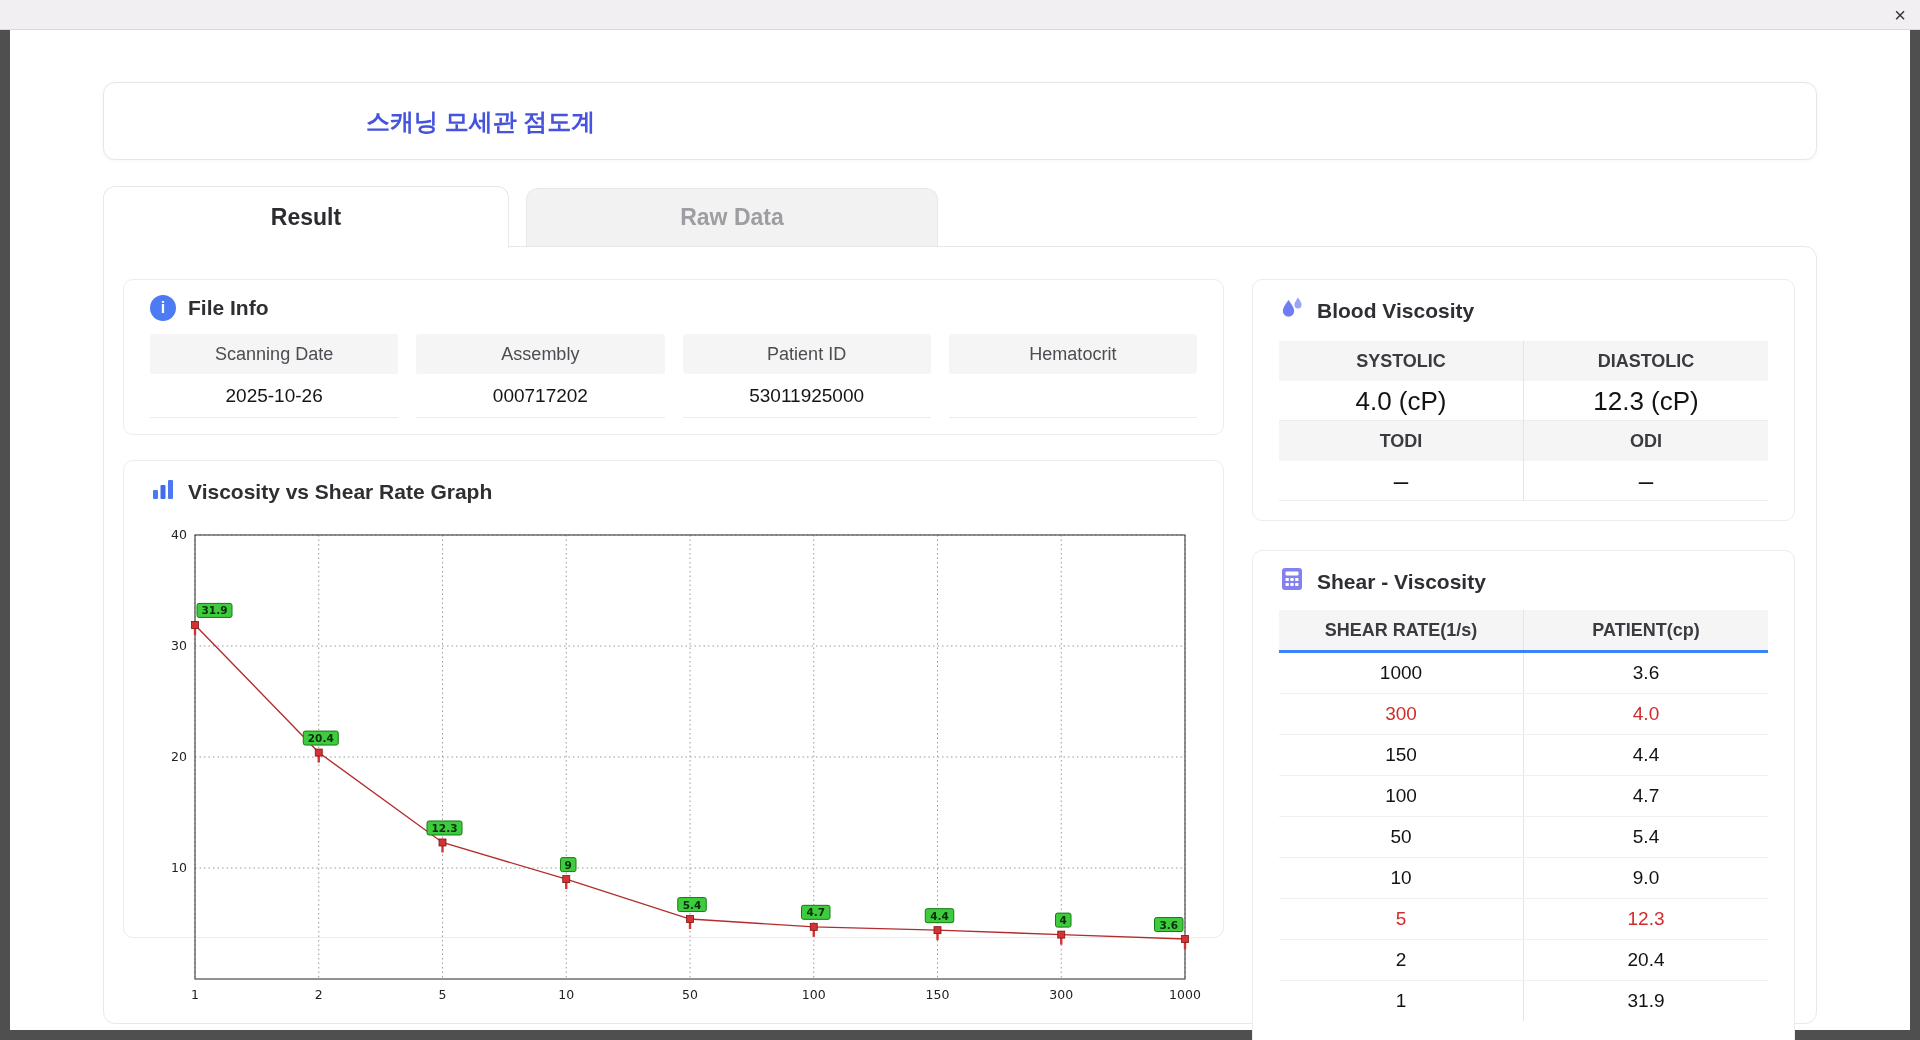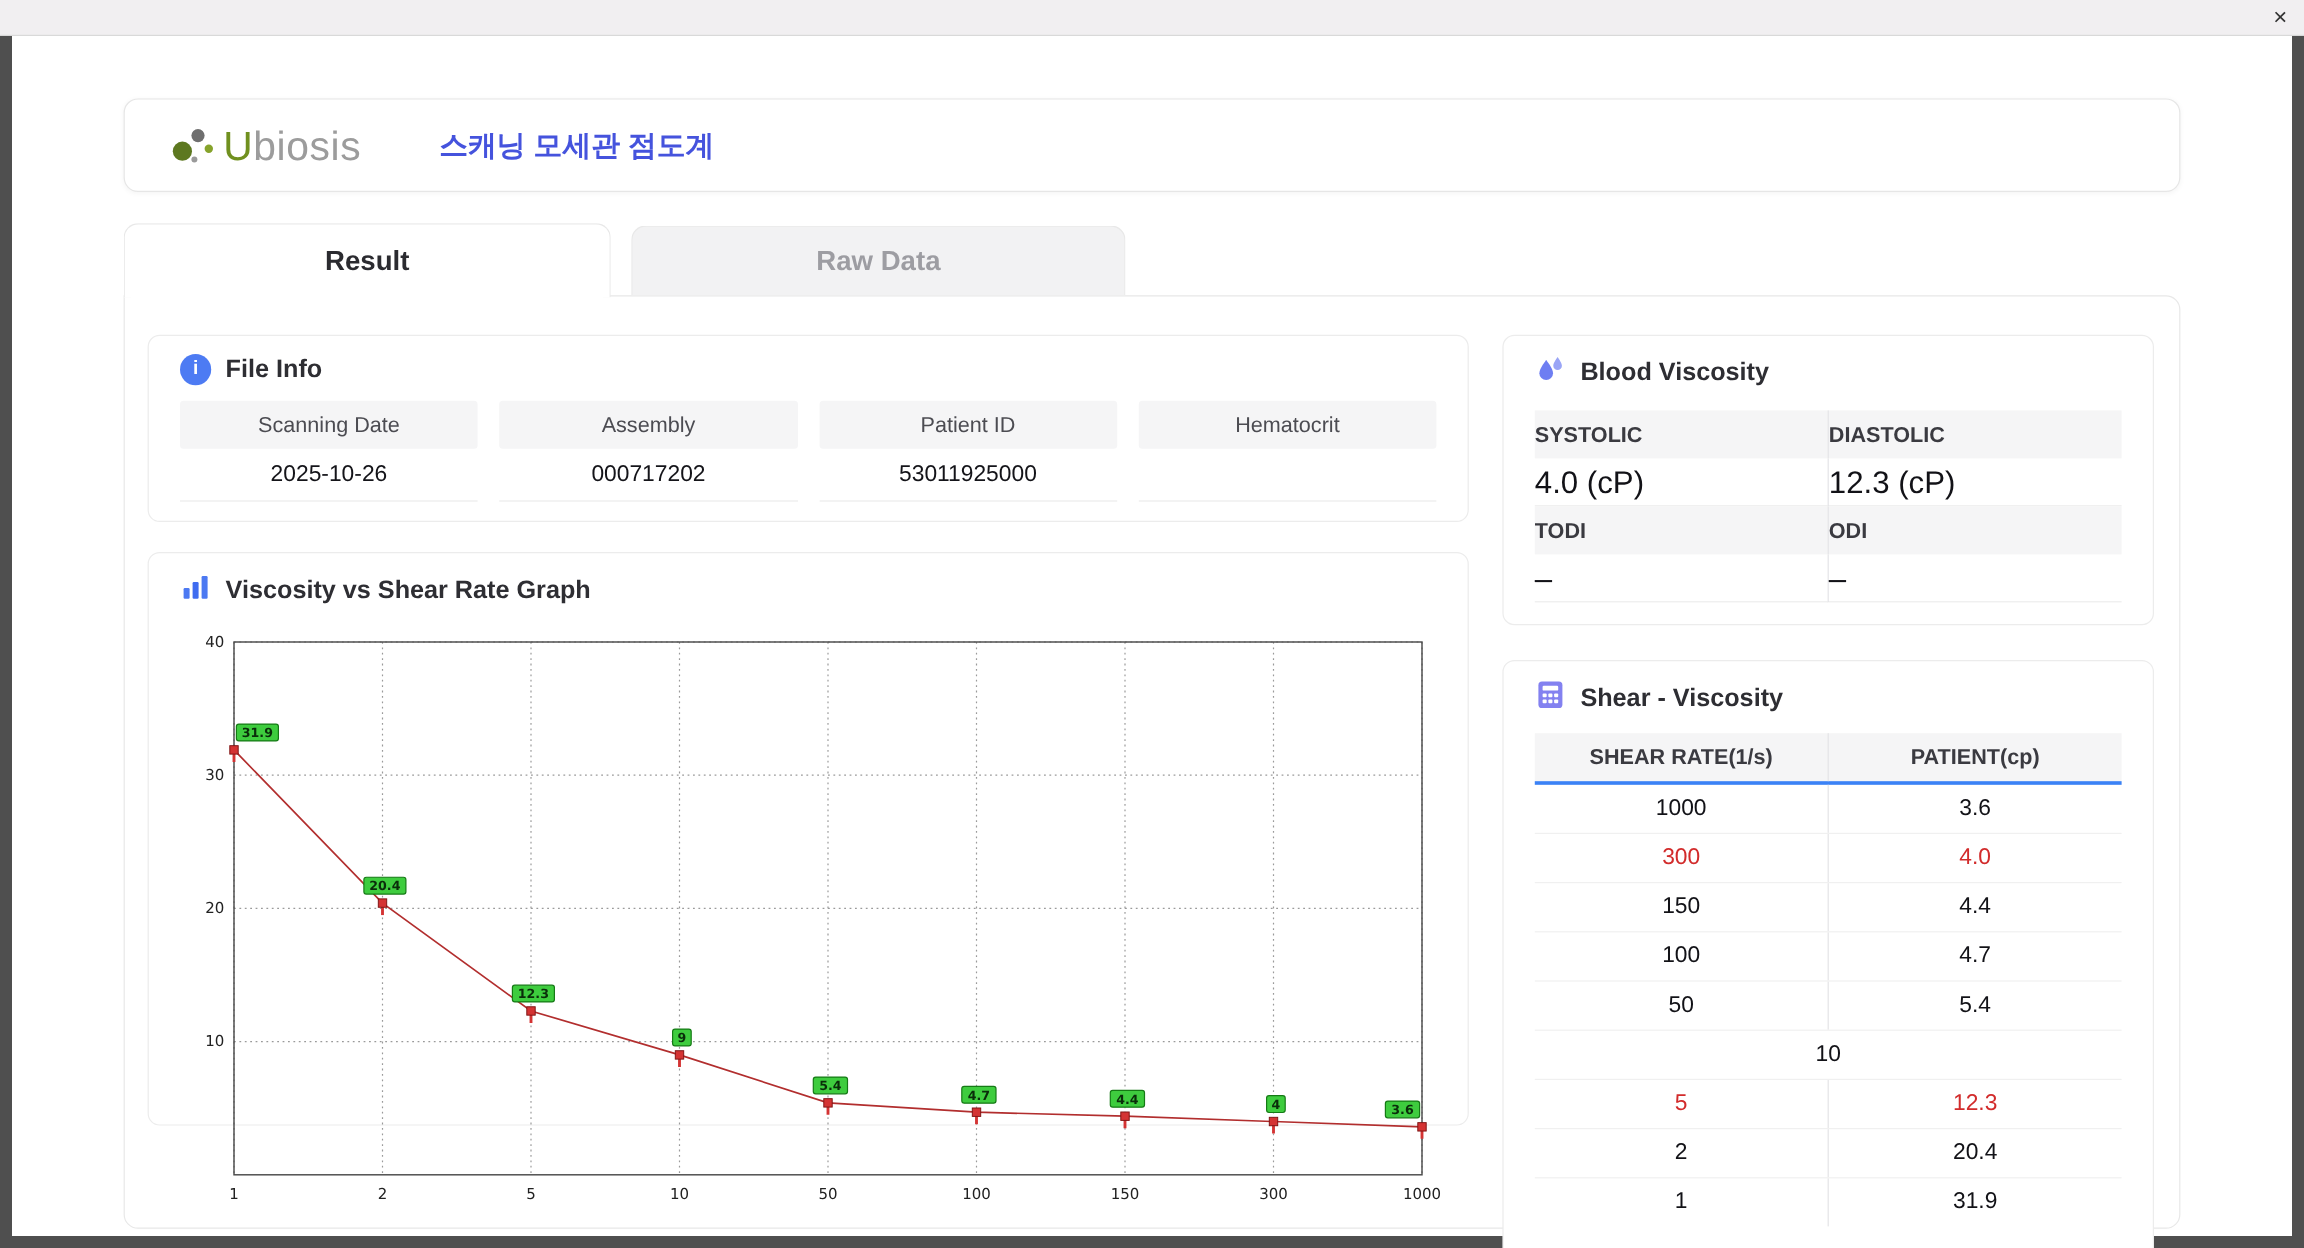--- a/index.html
+++ b/index.html
@@ -52,21 +52,21 @@
   .pborder{fill:none;stroke:#4a4a4a;stroke-width:1.2}
   .dline{fill:none;stroke:#b22e2e;stroke-width:1.4}
   .mark{fill:#d43333;stroke:#7e1414;stroke-width:.8}
   .stem{stroke:#d43333;stroke-width:2.4}
   .lbox{fill:#3ecc3e;stroke:#157a15;stroke-width:1}
   .ltxt{font-size:10.5px;font-weight:bold;fill:#0a2d0a;text-anchor:middle}
 
   
   .btable{margin:6px 26px 0}
   .brow{display:flex}
-  .bcell{flex:1;height:40px;line-height:40px}
+  .bcell{flex:1;text-align:center;height:40px;line-height:40px}
   .bcell + .bcell{border-left:1px solid #e4e4e7}
   .bhead .bcell{background:#f5f5f6;color:#3a3a40;font-size:18px;font-weight:600}
   .bval .bcell{font-size:26px;color:#121217;border-bottom:1px solid #ededed}
 
   
   .stable{margin:4px 26px 0}
   .srow{display:flex;border-bottom:1px solid #f0f0f0}
   .srow:last-child{border-bottom:none}
   .scell{flex:1;text-align:center;height:40px;line-height:40px;font-size:19px;color:#121217}
   .scell + .scell{border-left:1px solid #e4e4e7}
@@ -77,31 +77,20 @@
 </head>
 <body>
 
 <div class="topbar">
   <span class="close">×</span>
 </div>
 
 <div class="app">
 
   <div class="header-card">
-    <div class="logo">
-      <span>
-        <svg width="42" height="44" viewBox="0 0 42 44">
-          <circle cx="12" cy="28" r="8" fill="#5d7820"></circle>
-          <circle cx="25" cy="15" r="5.5" fill="#6f6f6f"></circle>
-          <circle cx="34" cy="26" r="3.5" fill="#86a32b"></circle>
-          <circle cx="22" cy="35" r="2.5" fill="#9a9a9a"></circle>
-        </svg>
-      </span>
-      <span class="logo-text"><span class="logo-u">U</span><span>biosis</span></span>
-    </div>
     <div class="app-title">스캐닝 모세관 점도계</div>
   </div>
 
   <div class="tab tab-result">Result</div>
   <div class="tab tab-raw">Raw Data</div>
 
   <div class="panel">
 
     <div class="card card-fileinfo">
       <div class="section-head">
@@ -277,20 +266,21 @@
         <div class="srow">
           <div class="scell">100</div>
           <div class="scell">4.7</div>
         </div>
         <div class="srow">
           <div class="scell">50</div>
           <div class="scell">5.4</div>
         </div>
         <div class="srow">
           <div class="scell">10</div>
+          <div class="scell">9.0</div>
         </div>
         <div class="srow red">
           <div class="scell">5</div>
           <div class="scell">12.3</div>
         </div>
         <div class="srow">
           <div class="scell">2</div>
           <div class="scell">20.4</div>
         </div>
         <div class="srow">

